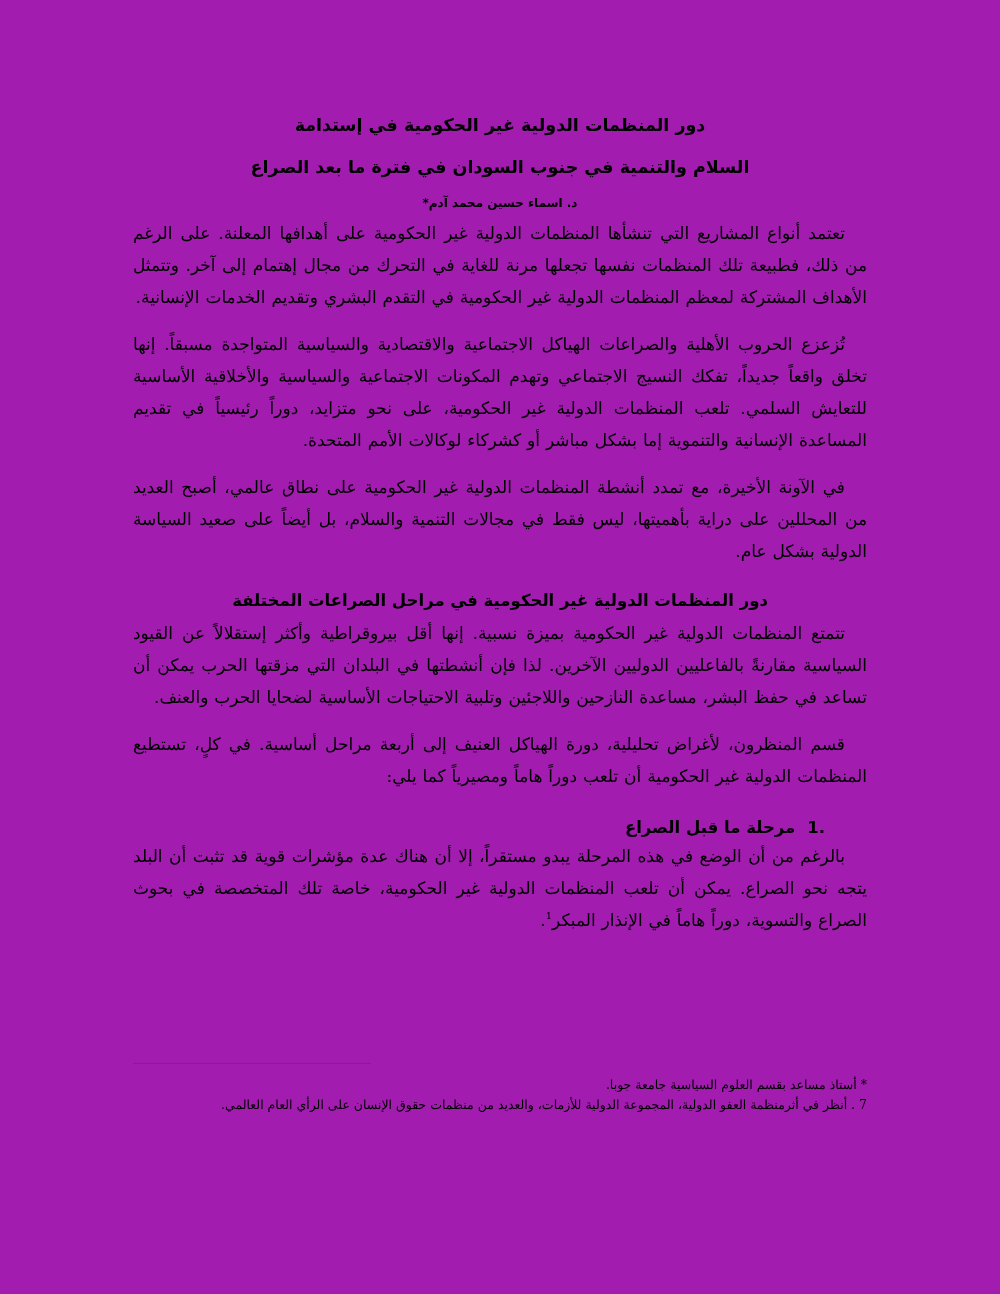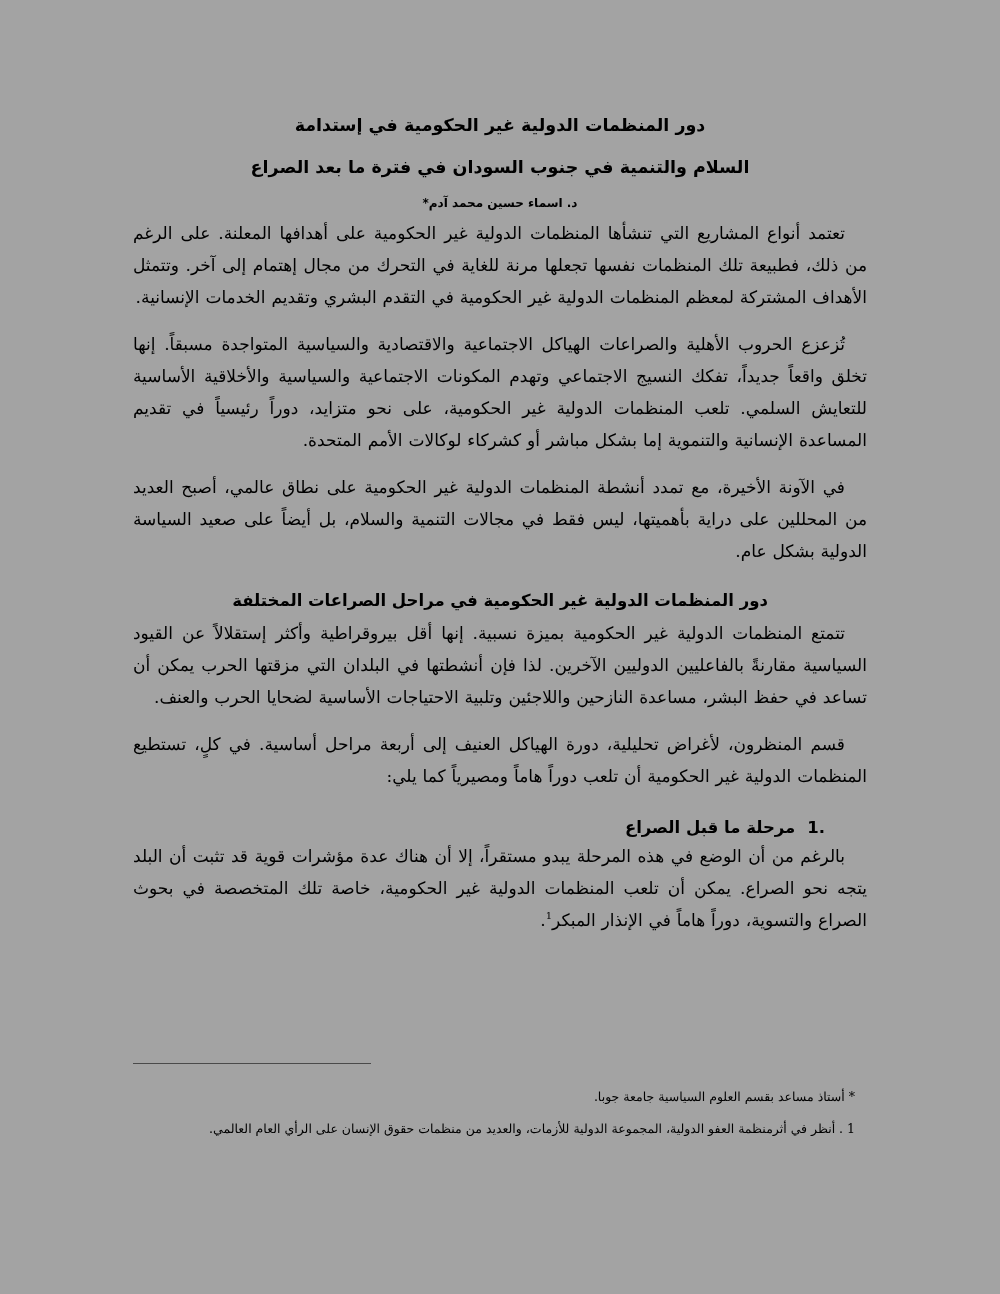--- a/index.html
+++ b/index.html
@@ -12,21 +12,21 @@
     width: 1000px;
     height: 1294px;
     position: relative;
     overflow: hidden;
     font-family: "DejaVu Sans", "Liberation Sans", sans-serif;
     color: #000000;
   }
   .page {
     position: absolute;
     inset: 0;
-    background: #a3a3a3;
+    background: #a21caf;
     padding: 12px;
   }
   .content {
     position: absolute;
     left: 133px;
     right: 133px;
     top: 104px;
     direction: rtl;
     text-align: justify;
   }
@@ -117,21 +117,21 @@
     margin-right: auto;
     margin-left: 0;
     float: left;
   }
   .footnote-rule-wrap { overflow: hidden; padding-bottom: 11px; }
   .footnote {
     font-size: 12.5px;
     line-height: 1.62;
     direction: rtl;
     text-align: justify;
-    margin: 12px;
+    margin: 0;
     font-family: "DejaVu Serif", "Liberation Serif", serif;
   }
   .footnote.fn-star { text-align: right; }
 </style>
 </head>
 <body>
 
 <div class="page">
 
   <div class="content">
@@ -158,16 +158,16 @@
 
     <p class="body-par"><span>بالرغم من أن الوضع في هذه المرحلة يبدو مستقراً، إلا أن هناك عدة مؤشرات قوية قد تثبت أن البلد يتجه نحو الصراع. يمكن أن تلعب المنظمات الدولية غير الحكومية، خاصة تلك المتخصصة في بحوث الصراع والتسوية، دوراً هاماً في الإنذار المبكر</span><sup class="fn-ref">1</sup><span>.</span></p>
 
   </div>
 
   <div class="footnote-area">
     <div class="footnote-rule-wrap">
       <div class="footnote-rule"></div>
     </div>
     <p class="footnote fn-star">* أستاذ مساعد بقسم العلوم السياسية جامعة جوبا.</p>
-    <p class="footnote">1 . أنظر في أثرمنظمة العفو الدولية، المجموعة الدولية للأزمات، والعديد من منظمات حقوق الإنسان على الرأي العام العالمي.</p>
+    <p class="footnote">7 . أنظر في أثرمنظمة العفو الدولية، المجموعة الدولية للأزمات، والعديد من منظمات حقوق الإنسان على الرأي العام العالمي.</p>
   </div>
 
 </div>
 
 </body></html>

